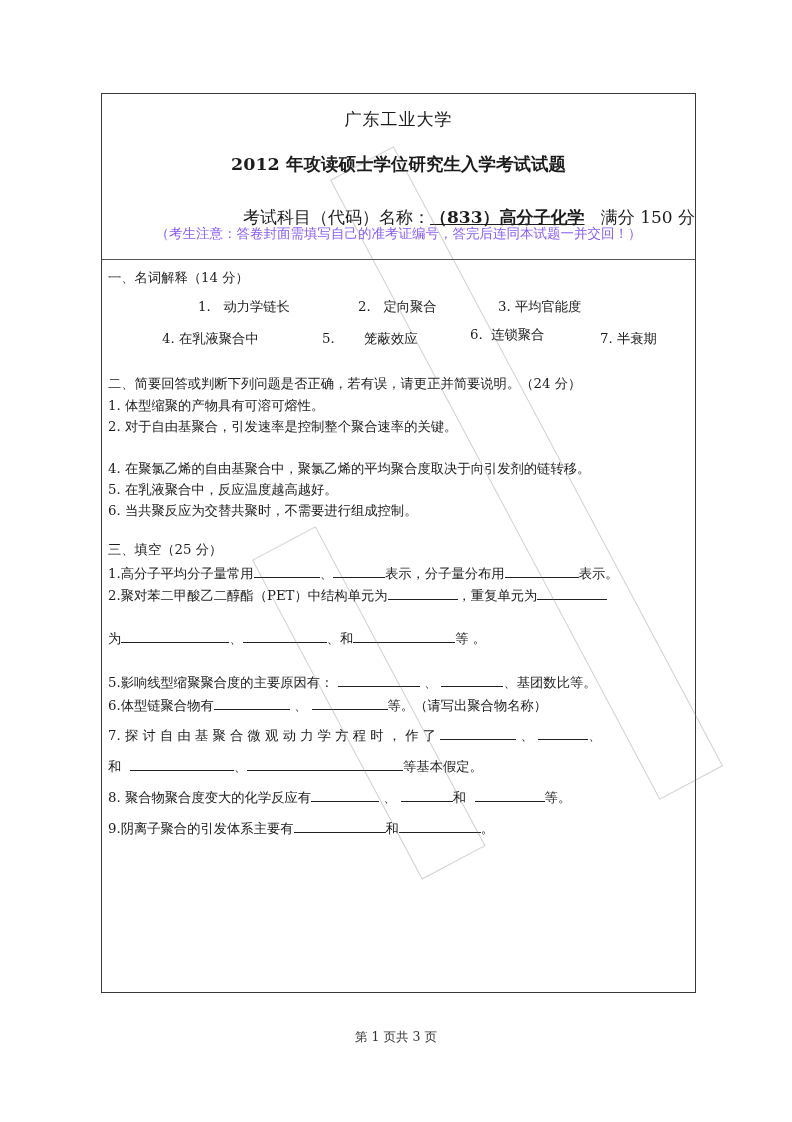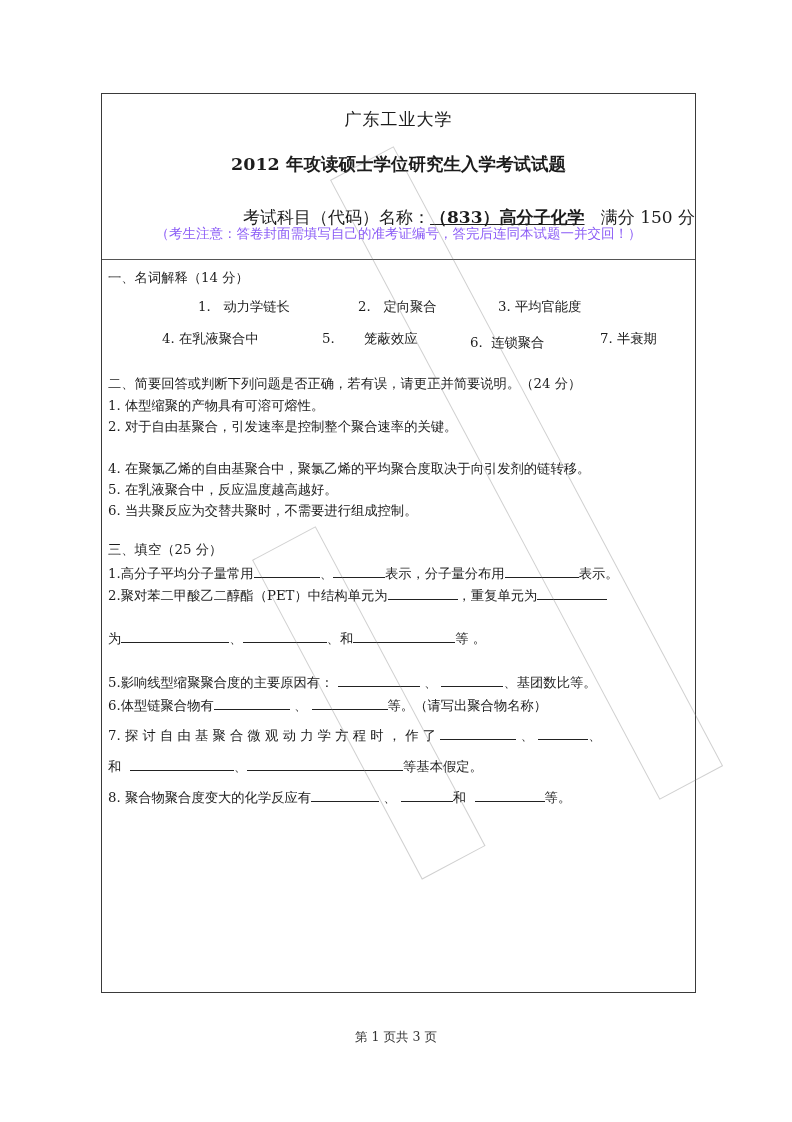--- a/index.html
+++ b/index.html
@@ -57,21 +57,21 @@
   </div>
   <div class="center notice">（考生注意：答卷封面需填写自己的准考证编号，答完后连同本试题一并交回！）</div>
   <div class="header-divider"></div>
 
   <div class="line" style="top:177px;">一、名词解释（14 分）</div>
   <div class="term" style="left:96px; top:204px;"><span>1.</span>&nbsp;&nbsp;&nbsp;<span>动力学链长</span></div>
   <div class="term" style="left:256px; top:204px;"><span>2.</span>&nbsp;&nbsp;&nbsp;<span>定向聚合</span></div>
   <div class="term" style="left:396px; top:204px;"><span>3.</span>&nbsp;<span>平均官能度</span></div>
   <div class="term" style="left:60px; top:236px;"><span>4.</span>&nbsp;<span>在乳液聚合中</span></div>
   <div class="term" style="left:220px; top:236px;"><span>5.</span>&nbsp;&nbsp;&nbsp;&nbsp;&nbsp;&nbsp;&nbsp;<span>笼蔽效应</span></div>
-  <div class="term" style="left:368px; top:240px;text-align:right;"><span>6.</span>&nbsp;&nbsp;<span>连锁聚合</span></div>
+  <div class="term" style="left:368px; top:232px;text-align:right;"><span>6.</span>&nbsp;&nbsp;<span>连锁聚合</span></div>
   <div class="term" style="left:498px; top:236px;"><span>7.</span>&nbsp;<span>半衰期</span></div>
 
   <div class="line" style="top:283px;">二、简要回答或判断下列问题是否正确，若有误，请更正并简要说明。（24 分）</div>
   <div class="line" style="top:305px;">1.  体型缩聚的产物具有可溶可熔性。</div>
   <div class="line" style="top:326px;">2.  对于自由基聚合，引发速率是控制整个聚合速率的关键。</div>
   <div class="line" style="top:368px;">4. 在聚氯乙烯的自由基聚合中，聚氯乙烯的平均聚合度取决于向引发剂的链转移。</div>
   <div class="line" style="top:389px;">5.  在乳液聚合中，反应温度越高越好。</div>
   <div class="line" style="top:410px;">6.  当共聚反应为交替共聚时，不需要进行组成控制。</div>
 
   <div class="line" style="top:449px;">三、填空（25 分）</div>
@@ -93,20 +93,23 @@
   </div>
   <div class="line" style="top:633px;">
     <span>7. 探 讨 自 由 基 聚 合 微 观 动 力 学 方 程 时 ， 作 了</span>&nbsp;<span class="blank" style="width:76px;"></span>&nbsp;<span>、</span>&nbsp;<span class="blank" style="width:50px;"></span><span>、</span>
   </div>
   <div class="line" style="top:664px;">
     <span>和</span>&nbsp;&nbsp;<span class="blank" style="width:104px;"></span><span>、</span><span class="blank" style="width:156px;"></span><span>等基本假定。</span>
   </div>
   <div class="line" style="top:695px;">
     <span>8. 聚合物聚合度变大的化学反应有</span><span class="blank" style="width:68px;"></span>&nbsp;<span>、</span>&nbsp;<span class="blank" style="width:52px;"></span><span>和</span>&nbsp;&nbsp;<span class="blank" style="width:70px;"></span><span>等。</span>
   </div>
+  <div class="line" style="top:726px;">
+    <span>9.阴离子聚合的引发体系主要有</span><span class="blank" style="width:92px;"></span><span>和</span><span class="blank" style="width:82px;"></span><span>。</span>
+  </div>
 </div>
 
 <div class="watermark"></div>
 <div class="watermark2"></div>
 
 <div class="footer">
   <span>第</span>
   <span>1</span>
   <span>页共</span>
   <span>3</span>

